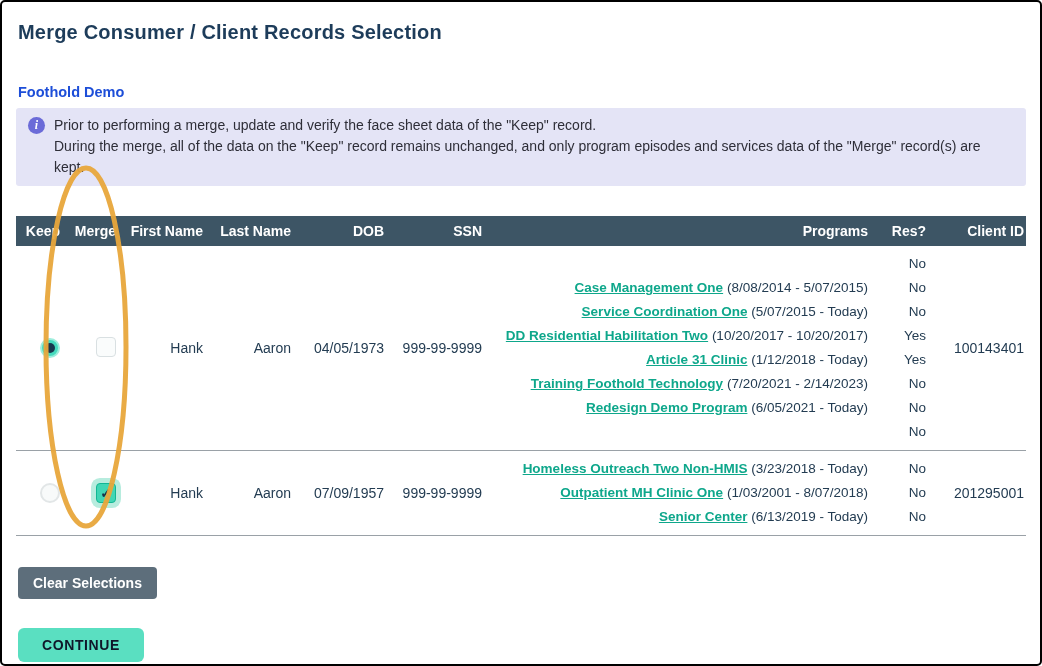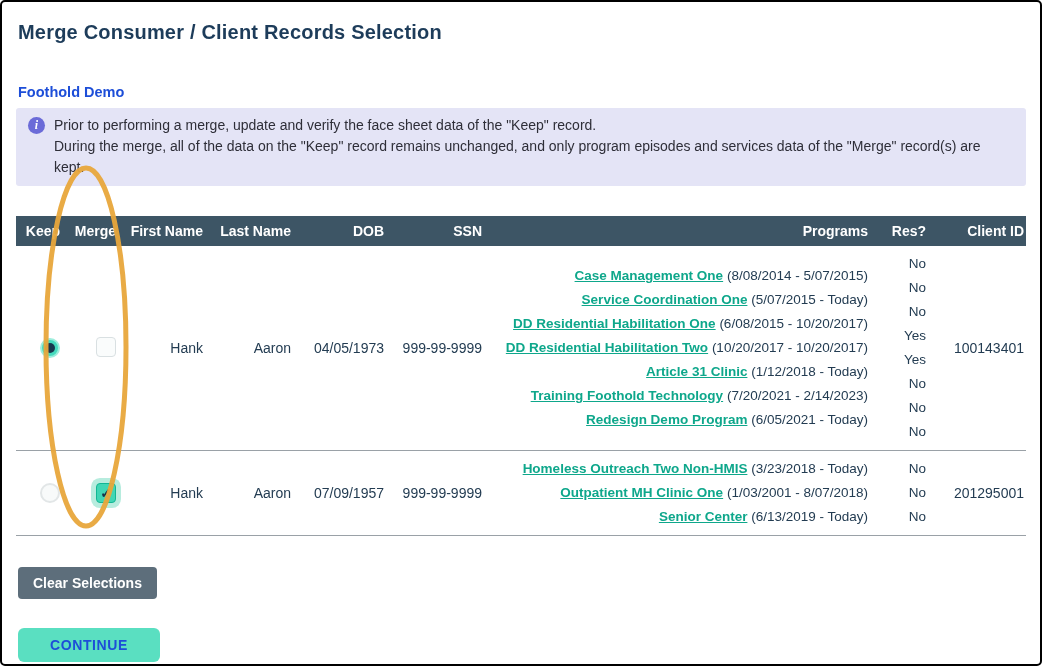--- a/index.html
+++ b/index.html
@@ -109,22 +109,22 @@
     font-family:"Liberation Sans",sans-serif;font-weight:bold;font-size:14px;
   }
   .btn-clear{
     margin:31px 0 0 16px;
     background:var(--clear-bg);color:#fff;
     border-radius:4px;padding:8px 15px;
   }
   .btn-continue{
     display:block;
     margin:29px 0 0 16px;
-    background:var(--continue-bg);color:#1d4ed8;
-    border-radius:6px;padding:9px 32px;letter-spacing:.6px;
+    background:var(--continue-bg);color:#0f172a;
+    border-radius:6px;padding:9px 24px;letter-spacing:.6px;
   }
   
   .annotation{
     position:absolute;left:38px;top:161px;
     width:92px;height:368px;
     pointer-events:none;z-index:10;
   }
 </style>
 </head>
 <body>
@@ -160,21 +160,20 @@
         <div class="trow">
           <div class="cell col-keep"><span class="radio selected"></span></div>
           <div class="cell col-merge"><span class="checkbox"></span></div>
           <div class="cell col-first">Hank</div>
           <div class="cell col-last">Aaron</div>
           <div class="cell col-dob">04/05/1973</div>
           <div class="cell col-ssn">999-99-9999</div>
           <div class="cell col-programs prog-lines">
             <div class="prog-line"><a class="prog-link">Case Management One</a> <span class="prog-dates">(8/08/2014 - 5/07/2015)</span></div>
             <div class="prog-line"><a class="prog-link">Service Coordination One</a> <span class="prog-dates">(5/07/2015 - Today)</span></div>
-            <div class="prog-line"><a class="prog-link">DD Residential Habilitation One</a> <span class="prog-dates">(6/08/2015 - 10/20/2017)</span></div>
             <div class="prog-line"><a class="prog-link">DD Residential Habilitation Two</a> <span class="prog-dates">(10/20/2017 - 10/20/2017)</span></div>
             <div class="prog-line"><a class="prog-link">Article 31 Clinic</a> <span class="prog-dates">(1/12/2018 - Today)</span></div>
             <div class="prog-line"><a class="prog-link">Training Foothold Technology</a> <span class="prog-dates">(7/20/2021 - 2/14/2023)</span></div>
             <div class="prog-line"><a class="prog-link">Redesign Demo Program</a> <span class="prog-dates">(6/05/2021 - Today)</span></div>
           </div>
           <div class="cell col-res res-lines">
             <div class="res-line">No</div>
             <div class="res-line">No</div>
             <div class="res-line">No</div>
             <div class="res-line">Yes</div>

